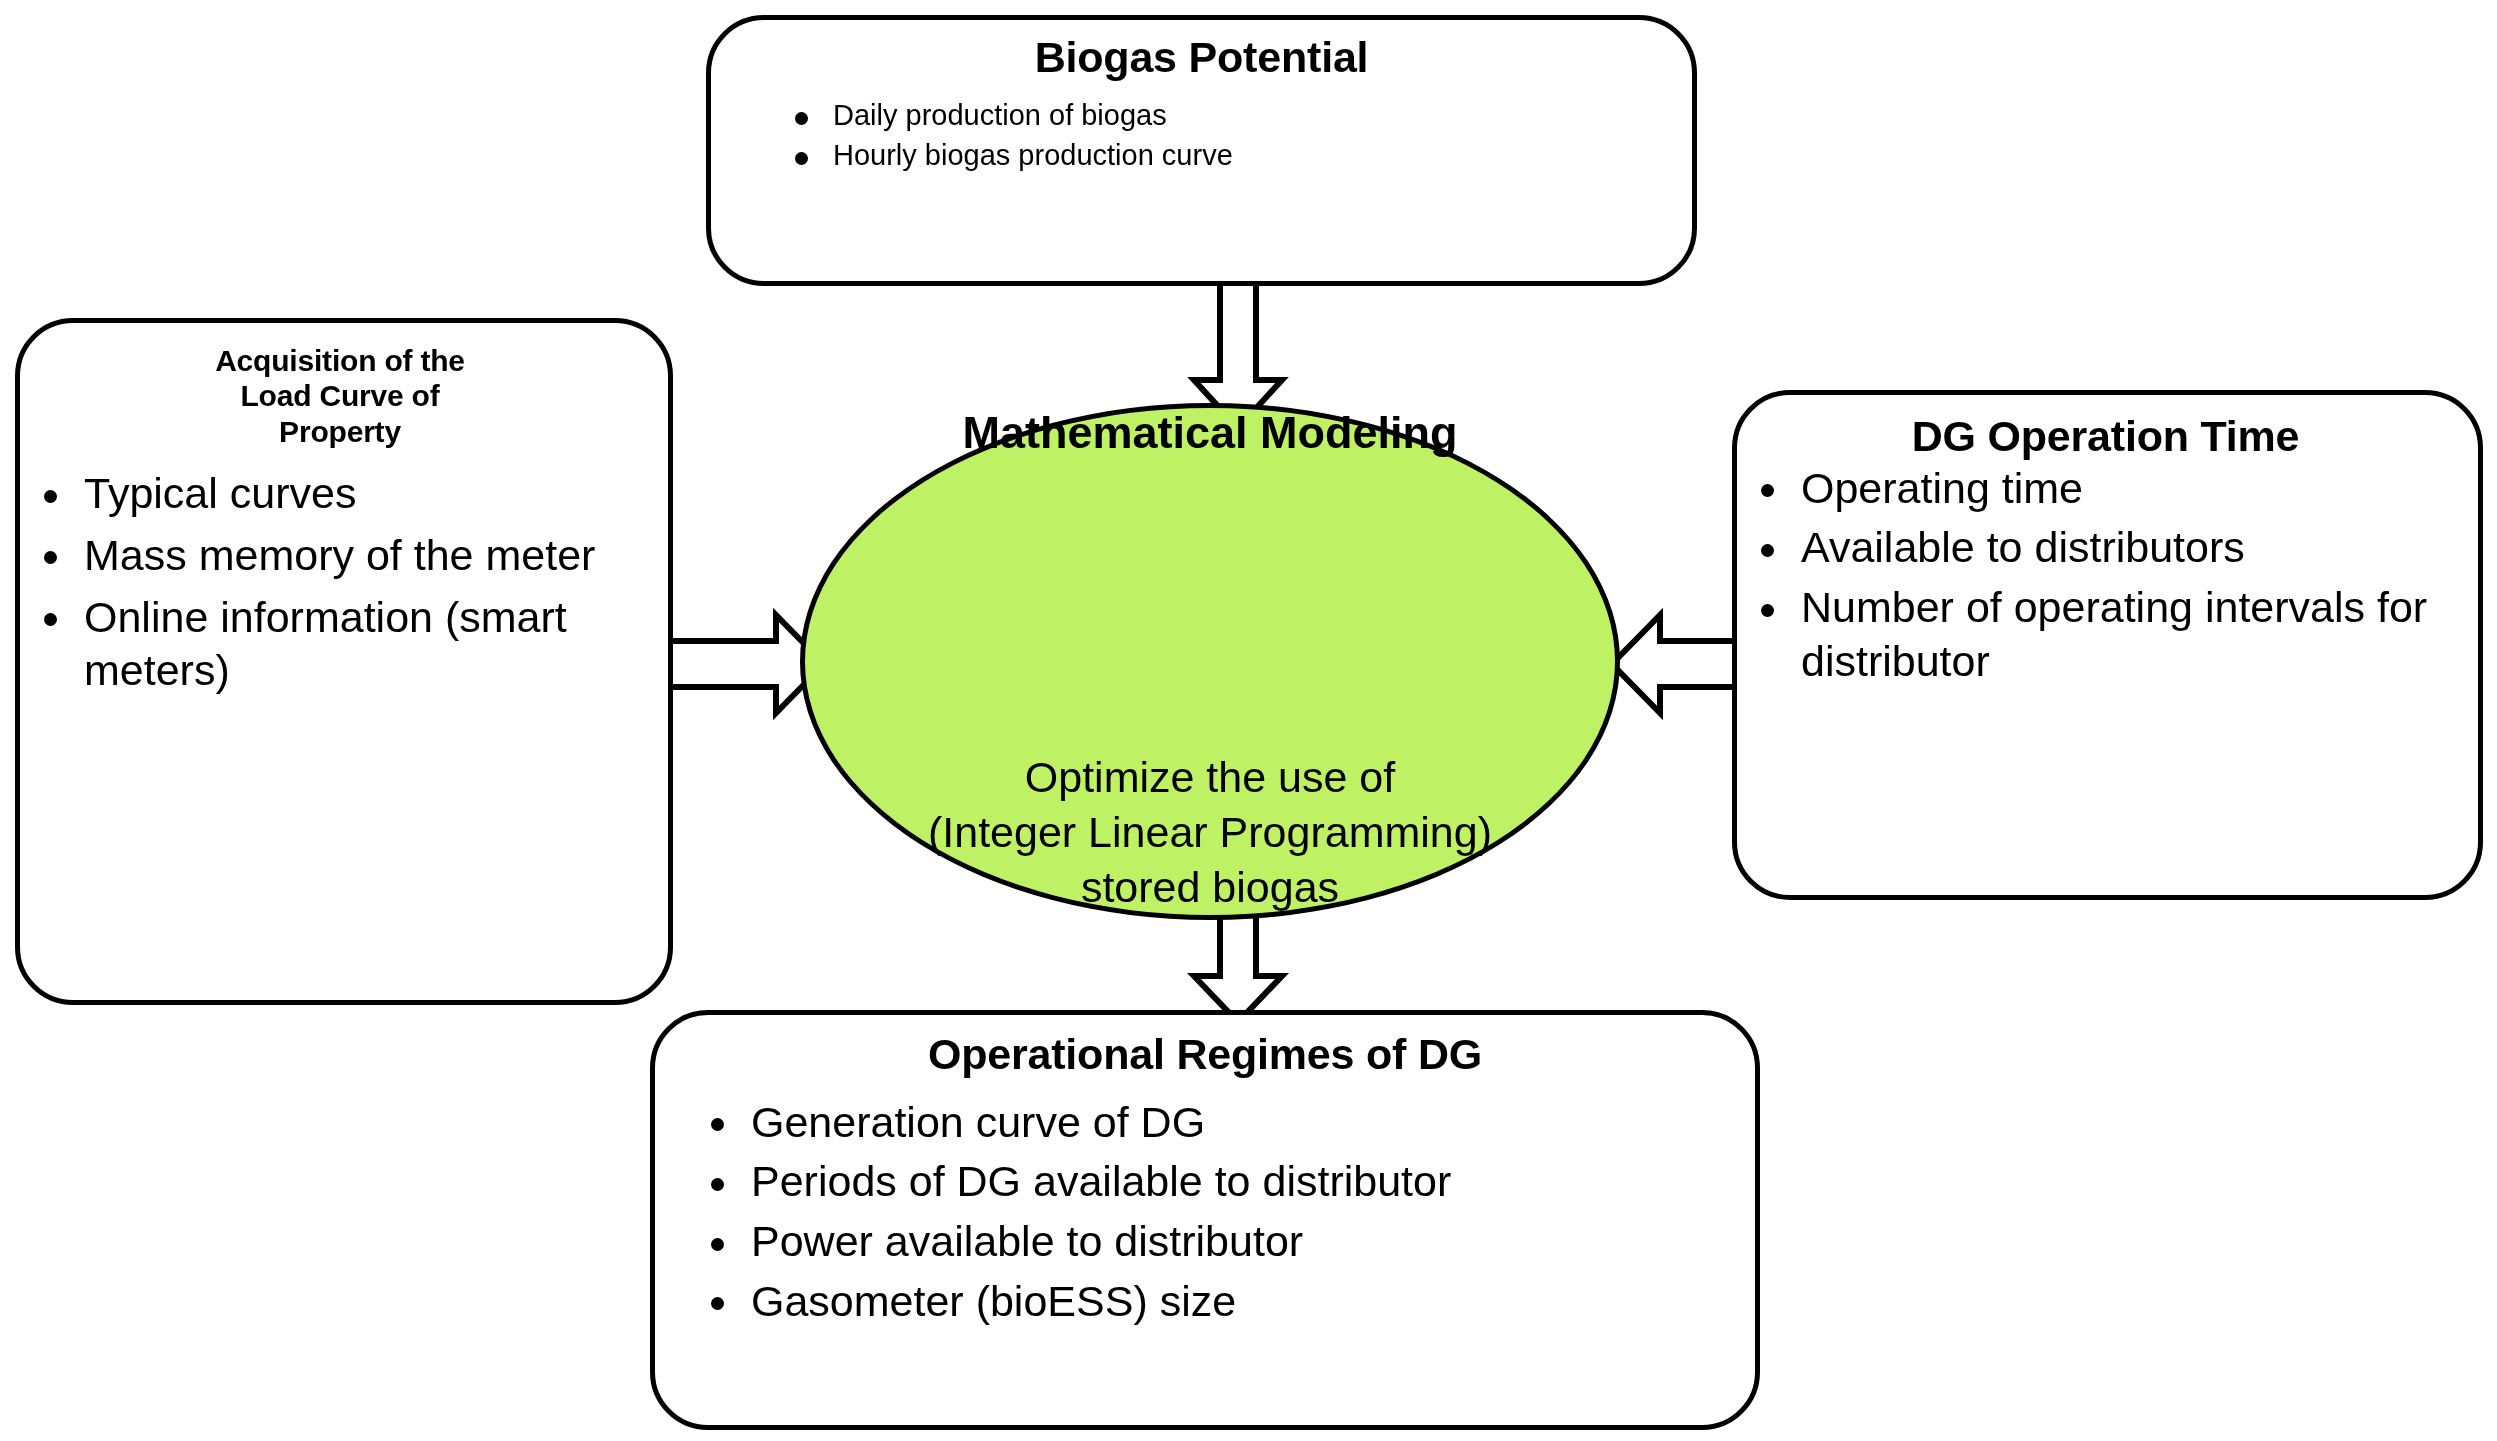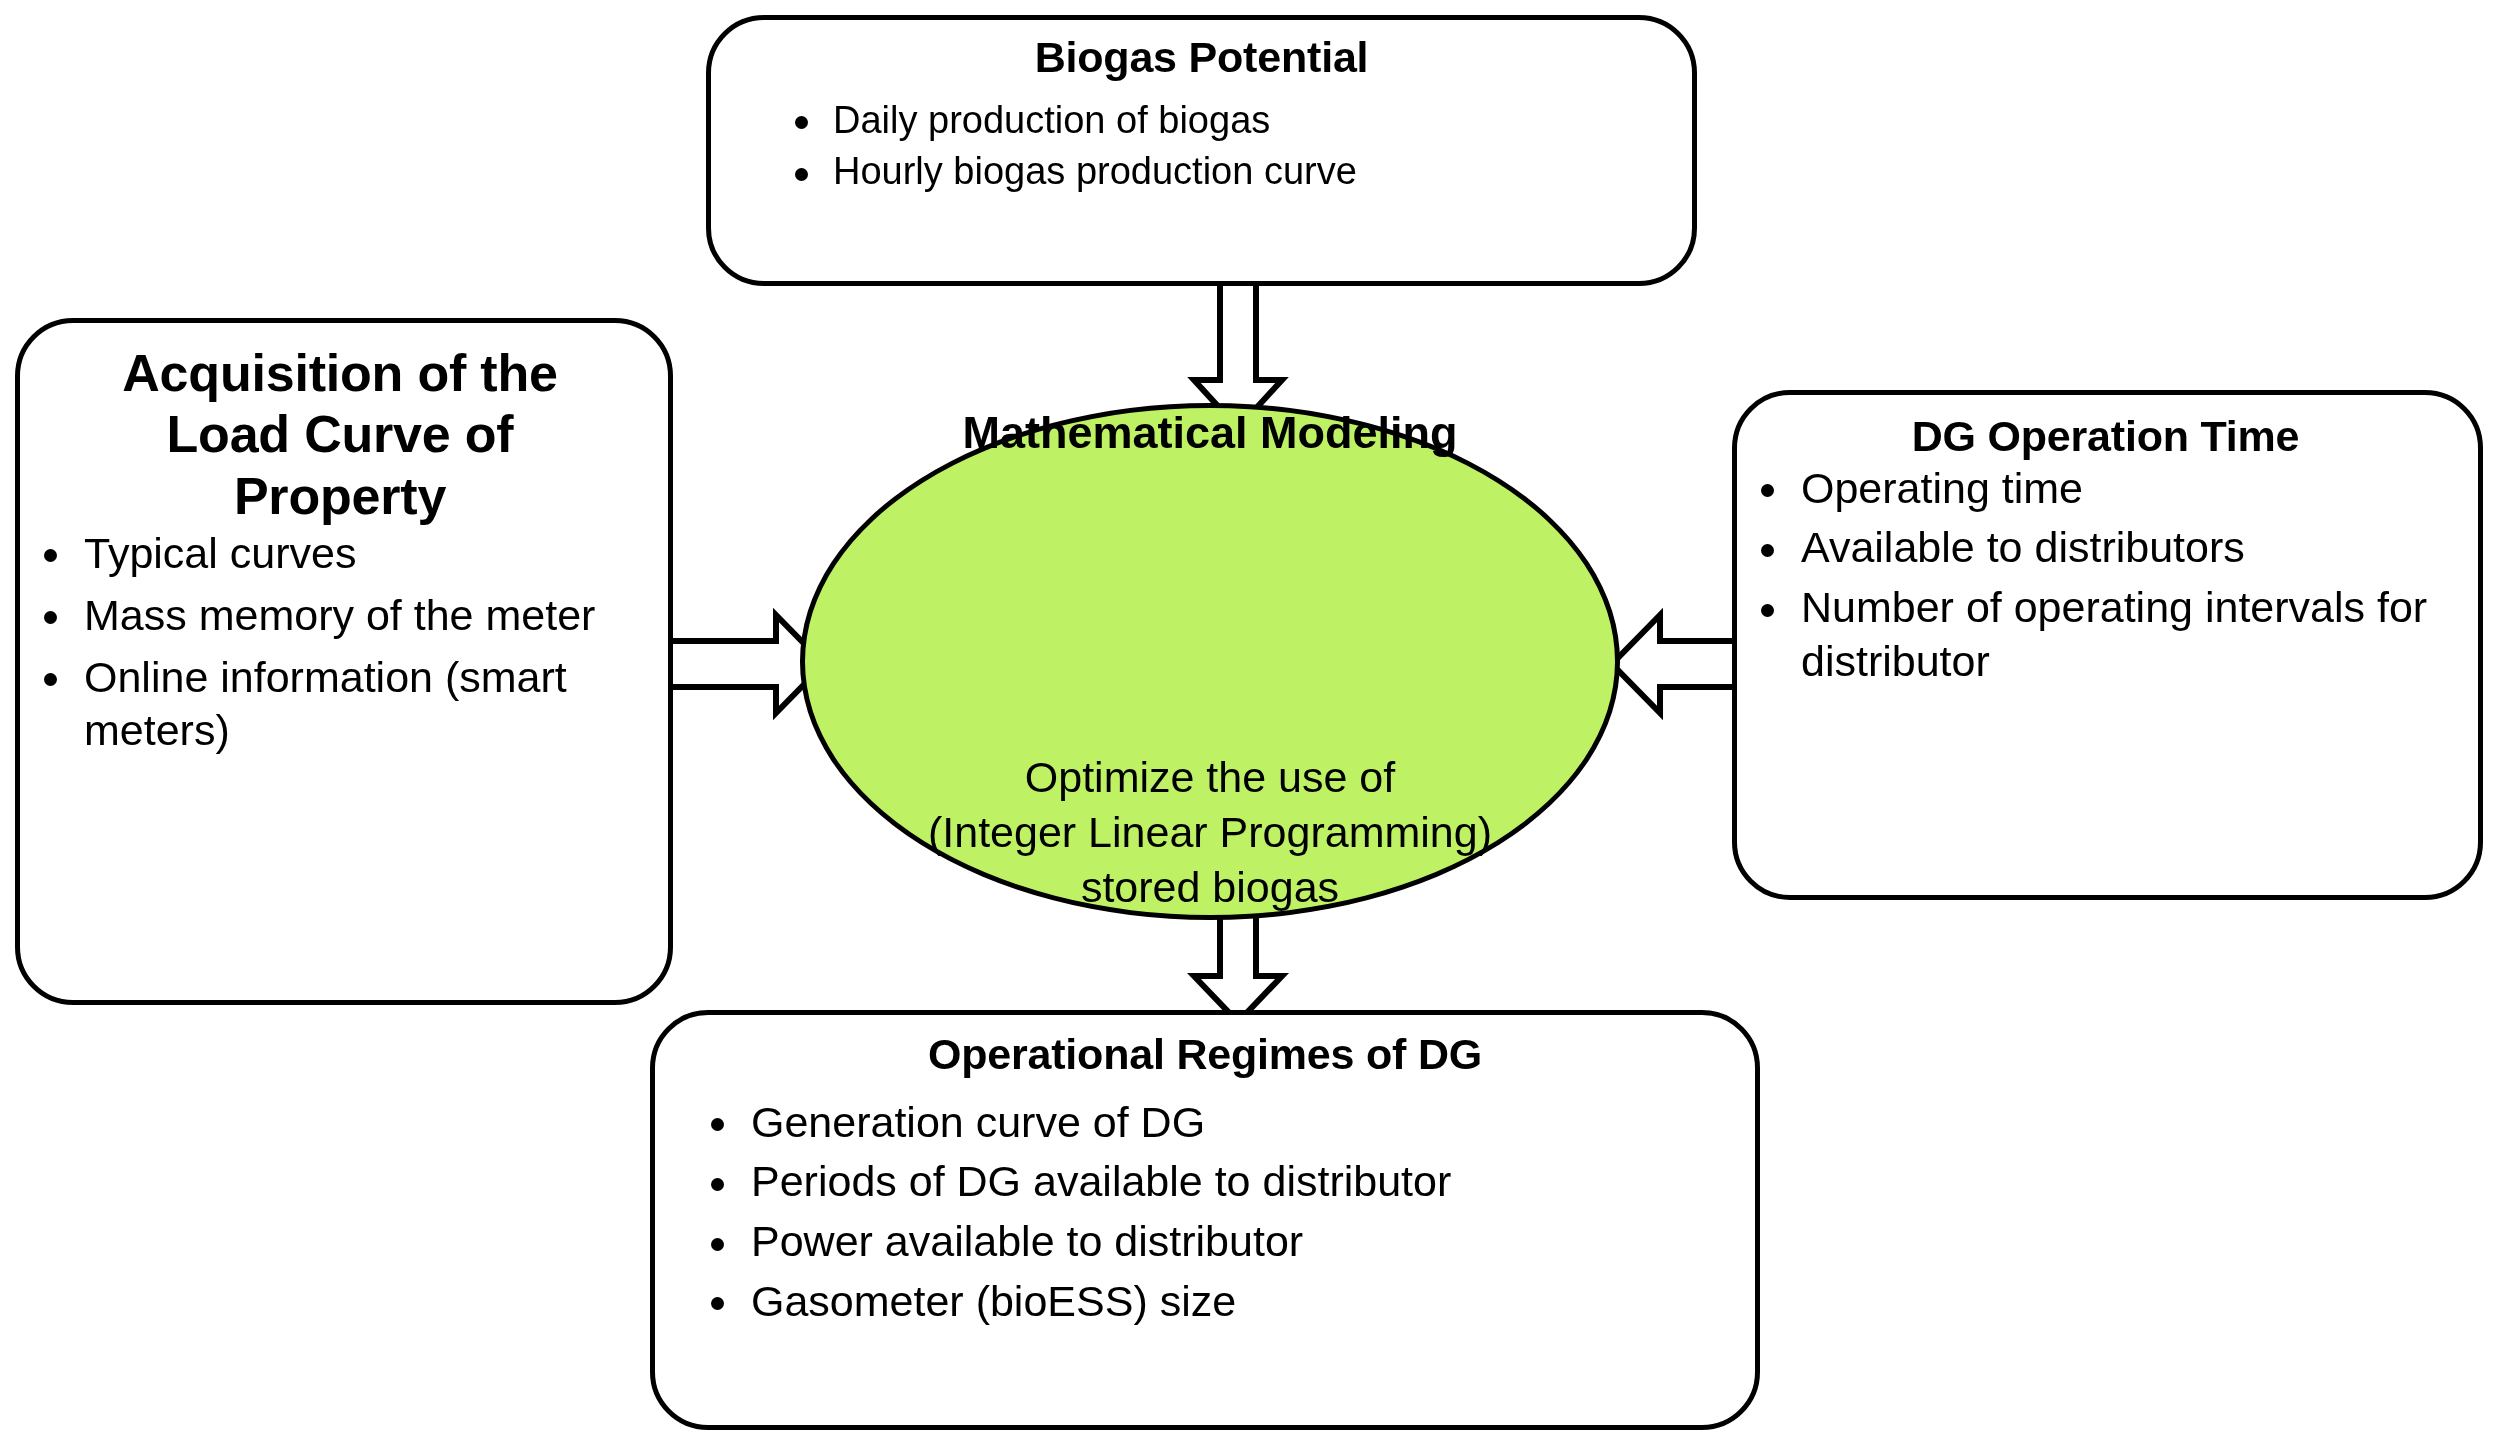--- a/index.html
+++ b/index.html
@@ -63,32 +63,32 @@
 
   
   #box-top {
     left: 706px;
     top: 15px;
     width: 991px;
     height: 271px;
     padding: 12px 26px 10px 26px;
   }
   #box-top .node-title { font-size: 43px; margin-bottom: 14px; }
-  #box-top ul.bullets { font-size: 38px; padding-left: 44px; }
+  #box-top ul.bullets { font-size: 29px; padding-left: 44px; }
   #box-top ul.bullets li { padding-left: 52px; margin-bottom: 4px; }
 
   
   #box-left {
     left: 15px;
     top: 318px;
     width: 658px;
     height: 687px;
     padding: 20px 18px 14px 10px;
   }
-  #box-left .node-title { font-size: 52px; }
+  #box-left .node-title { font-size: 30px; margin-bottom: 18px; }
   #box-left ul.bullets { font-size: 43px; }
   #box-left ul.bullets li { margin-bottom: 8px; }
 
   
   #box-right {
     left: 1732px;
     top: 390px;
     width: 751px;
     height: 510px;
     padding: 16px 14px 12px 10px;

